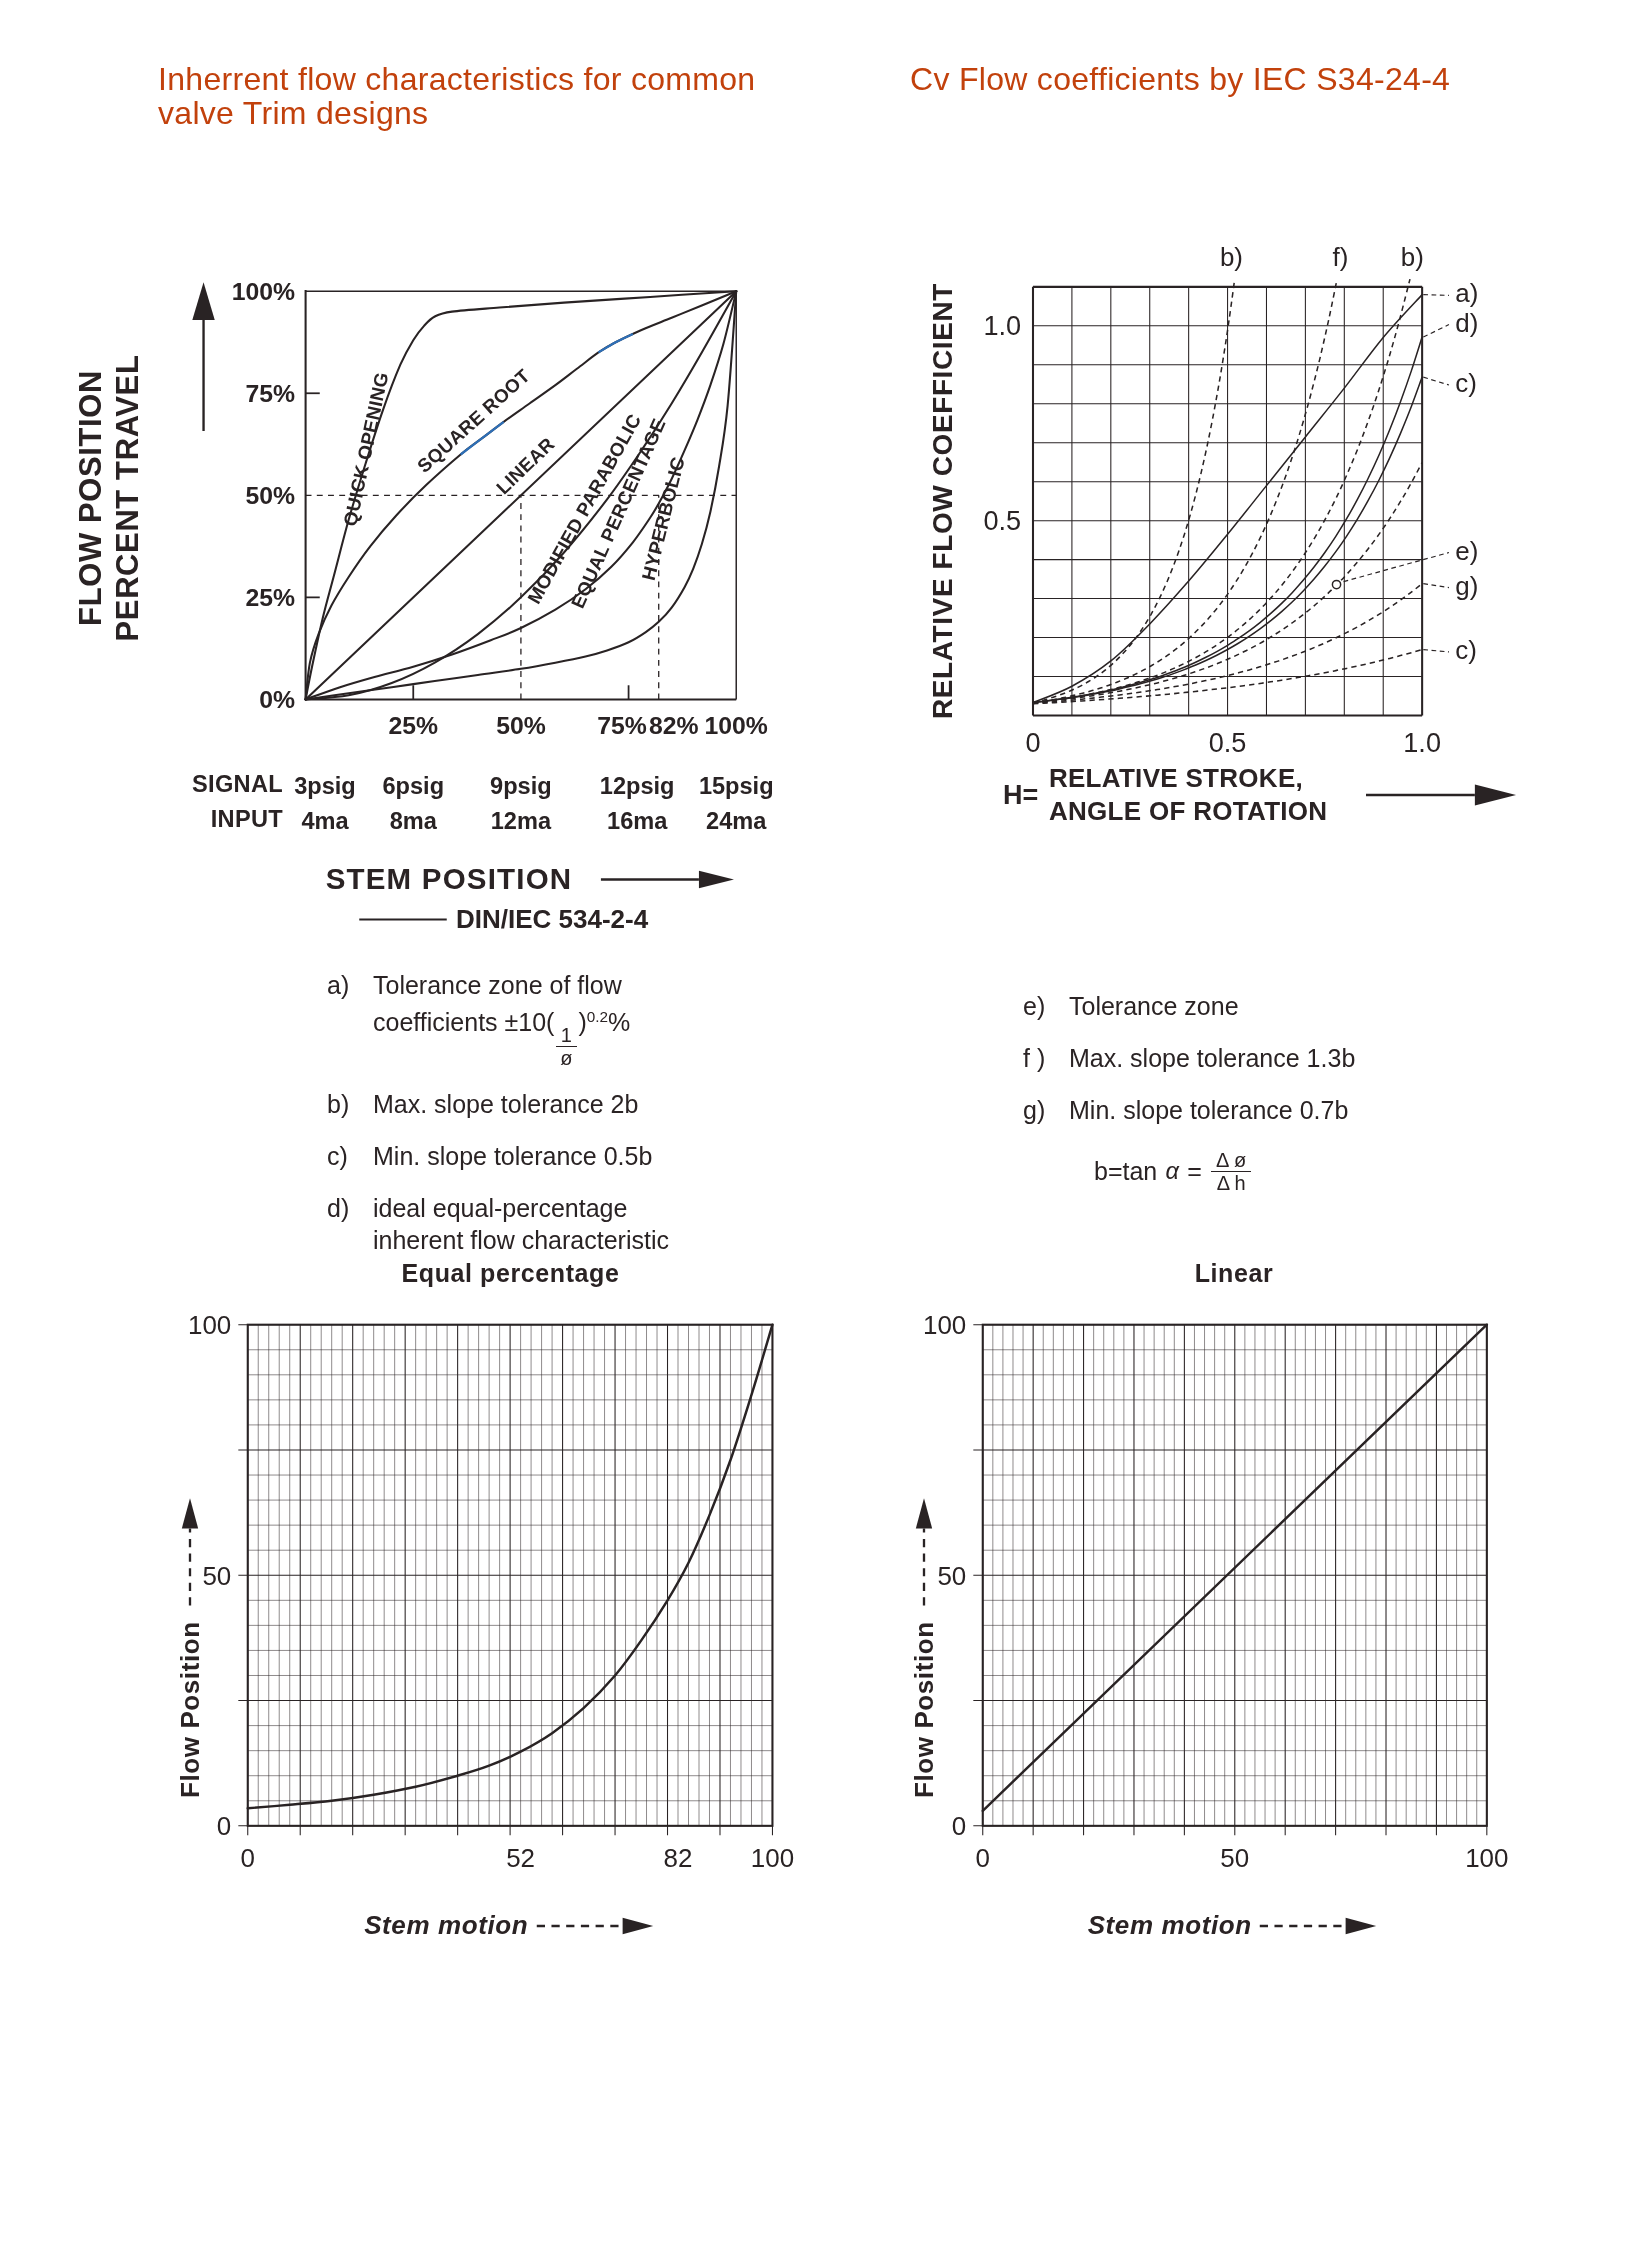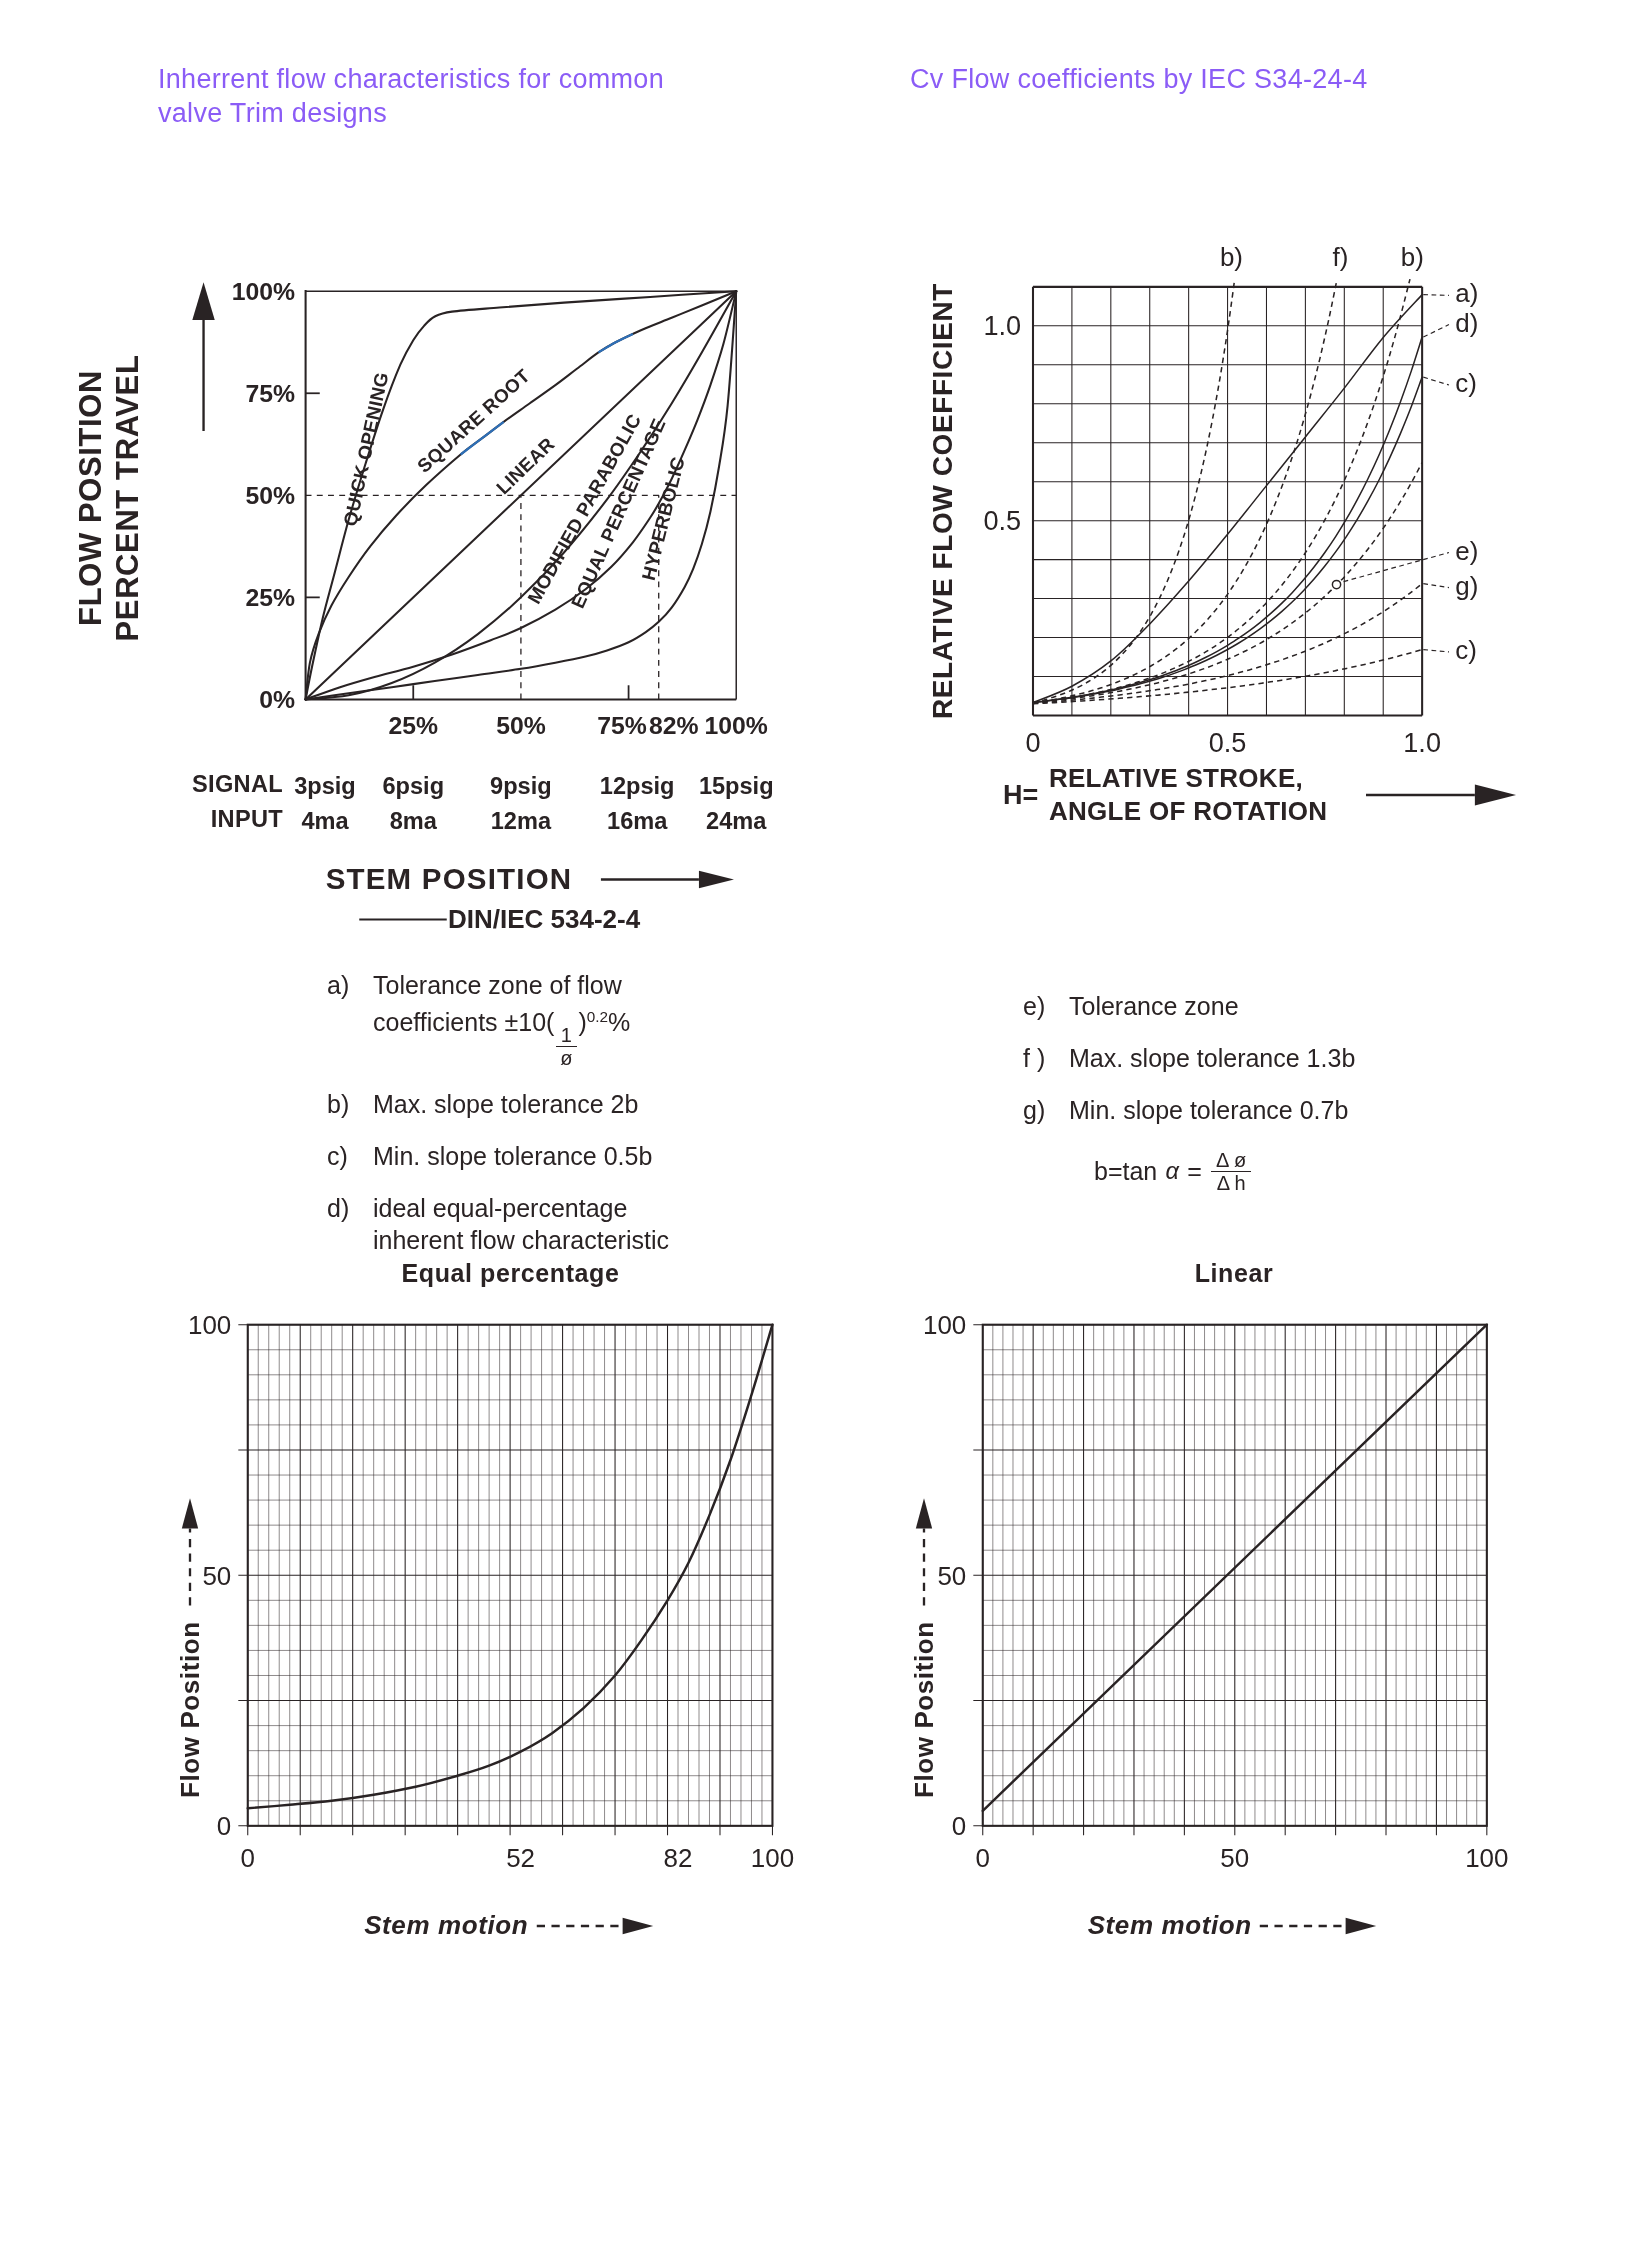--- a/index.html
+++ b/index.html
@@ -1,34 +1,34 @@
 <!DOCTYPE html>
 <html style="font-size:9.4px"><head>
 <meta charset="utf-8">
 <style>
   html,body{margin:0;padding:0;background:#ffffff;}
   body{font-family:"Liberation Sans", sans-serif; color:#2a2324;}
   .page{position:relative;width:1644px;height:2250px;background:#fff;overflow:hidden;}
   .abs{position:absolute;}
-  .doc-title{font-size:27px;line-height:34px;letter-spacing:0.3px;color:#8b5cf6;}
+  .doc-title{font-size:32px;line-height:34px;letter-spacing:0.3px;color:#c2410c;}
   svg text{font-family:"Liberation Sans", sans-serif;}
   .rot{position:absolute;white-space:nowrap;transform:translate(-50%,-50%) rotate(-90deg);}
   .axis-title-v{font-size:31px;font-weight:bold;line-height:37px;text-align:center;letter-spacing:0.6px;}
   .axis-title-v2{font-size:28px;font-weight:bold;letter-spacing:0.6px;}
   .flowpos{display:flex;align-items:center;gap:15.3px;font-size:26px;font-weight:bold;letter-spacing:0.6px;}
   .xlabel-row{display:flex;align-items:center;justify-content:center;gap:28px;}
   .stem-pos{font-size:29.5px;font-weight:bold;letter-spacing:1.2px;}
   .stem-motion{font-size:26px;font-weight:bold;letter-spacing:0.6px;font-style:italic;}
   .hblock{display:flex;align-items:center;gap:10.6px;}
   .hblock .heq{font-size:27px;font-weight:bold;}
   .hblock .hlines{font-size:26px;font-weight:bold;line-height:33px;letter-spacing:0.3px;}
   .signal{font-size:23.6px;font-weight:bold;line-height:35px;text-align:right;letter-spacing:0.3px;}
   .chart-title{font-size:25px;font-weight:bold;text-align:center;letter-spacing:0.6px;}
   .legend{font-size:25px;line-height:32px;}
-  .lg-title{display:flex;align-items:center;gap:1px;font-weight:bold;font-size:26px;padding-left:32px;}
+  .lg-title{display:flex;align-items:center;gap:9px;font-weight:bold;font-size:26px;padding-left:32px;}
   .lg-item{display:flex;margin-top:20px;}
   .lg-letter{width:46px;flex:none;}
   .lg-text{flex:1;}
   .formula{white-space:nowrap;}
   .frac{display:inline-flex;flex-direction:column;align-items:center;vertical-align:-10.6px;line-height:1;margin:0 1.2px;}
   .frac .num{border-bottom:1.8px solid #2a2324;padding:0 4.7px 1.2px;font-size:20px;}
   .frac .den{padding:1.2px 4.7px 0;font-size:20px;}
   sup{font-size:15.3px;}
   .bform{margin-top:23.6px;padding-left:71px;display:flex;align-items:center;gap:8.3px;font-size:25px;text-align:right;}
   .alpha{font-style:italic;font-size:23.6px;}

